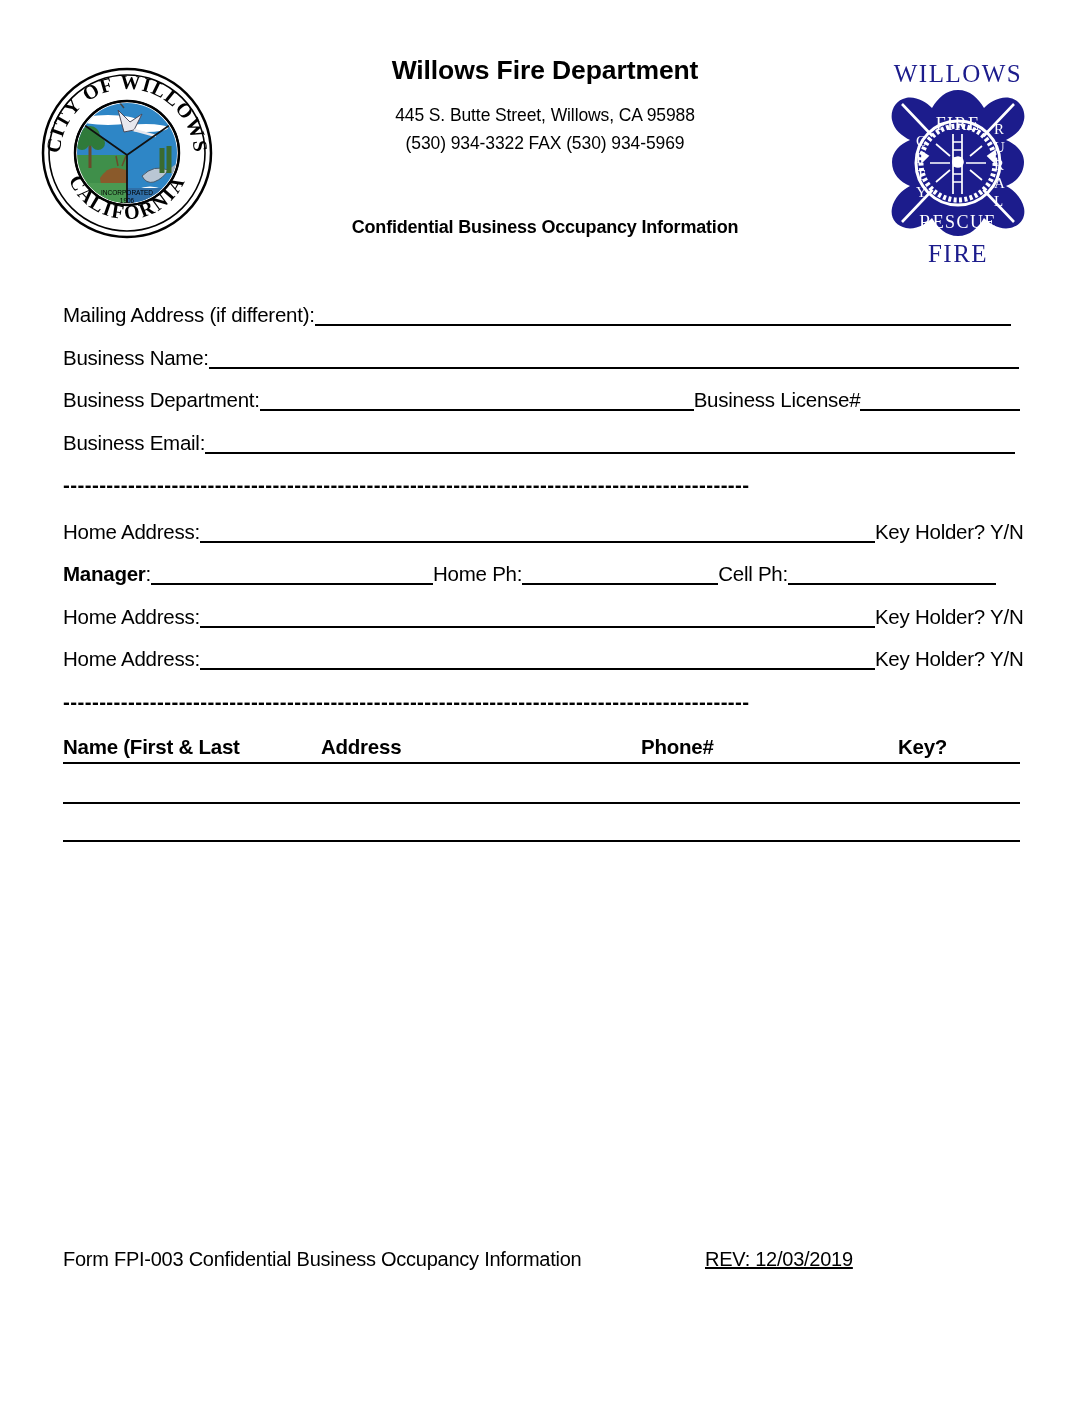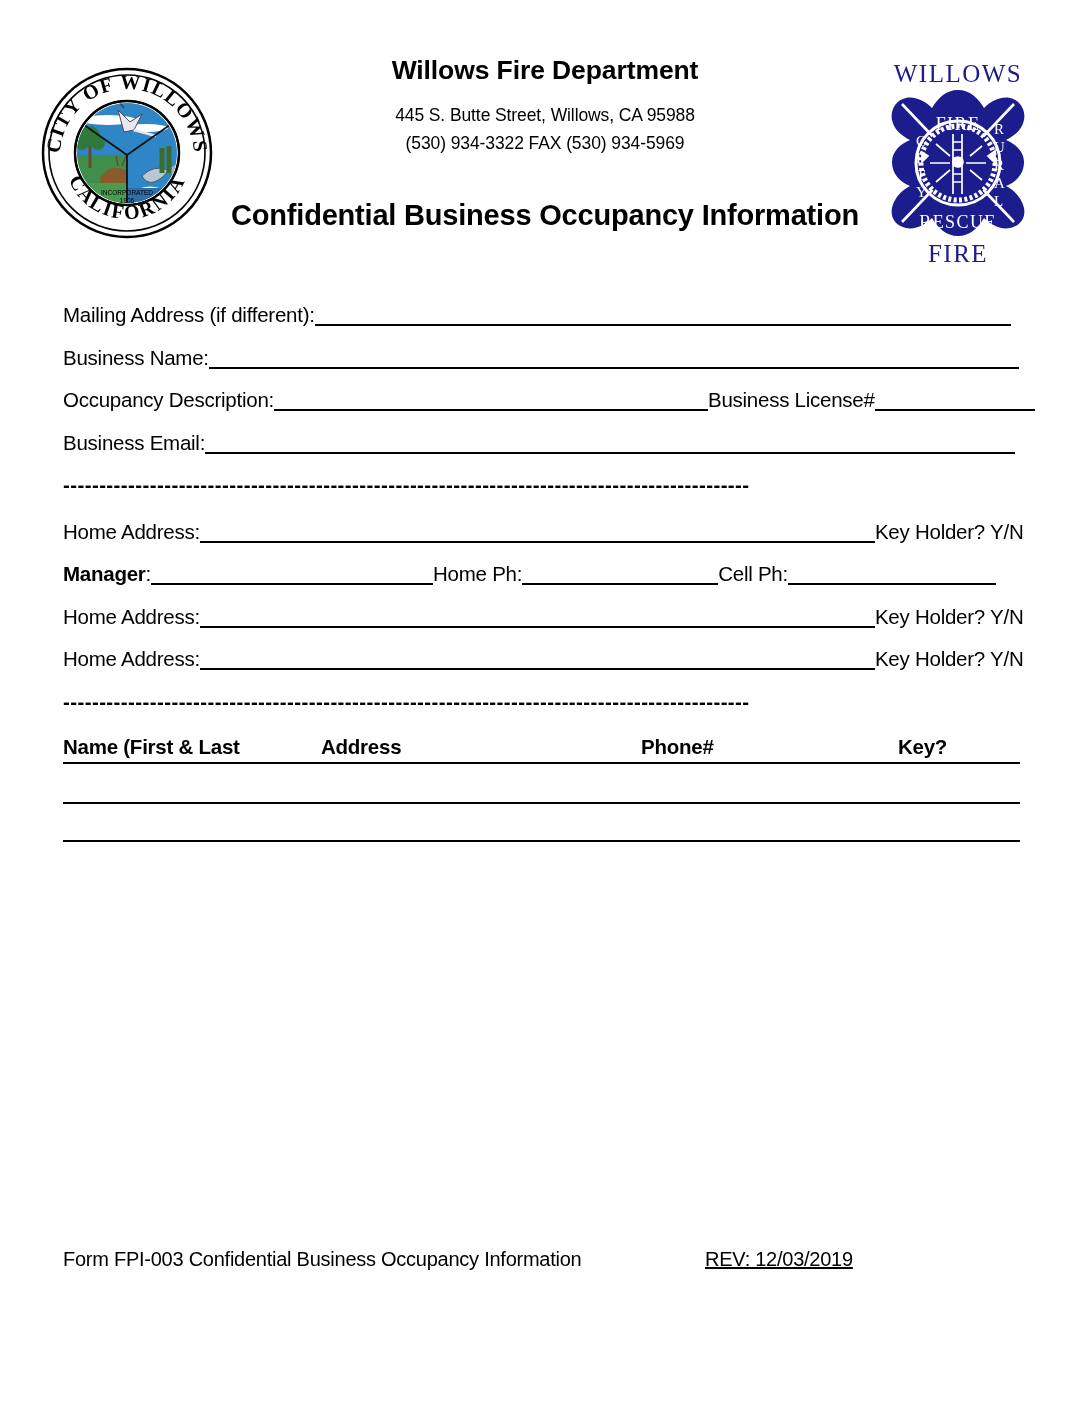--- a/index.html
+++ b/index.html
@@ -54,22 +54,22 @@
     line-height: 1.2;
   }
   .dept-addr {
     font-size: 17.5px;
     line-height: 1.62;
     margin-top: 14px;
     letter-spacing: -0.1px;
   }
   .form-title {
     font-weight: bold;
-    font-size: 29px;
-    margin-top: 42px;
+    font-size: 18px;
+    margin-top: 60px;
     letter-spacing: -0.2px;
     white-space: nowrap;
   }
 
   
   .sheet {
     position: absolute;
     left: 63px;
     top: 305px;
     width: 957px;
@@ -272,21 +272,21 @@
 
   <div class="frow">
     <span class="lbl">Mailing Address (if different):</span><span class="u" style="width:696px"></span>
   </div>
 
   <div class="frow">
     <span class="lbl">Business Name:</span><span class="u" style="width:810px"></span>
   </div>
 
   <div class="frow">
-    <span class="lbl">Occupancy Description:</span><span class="u" style="width:434px"></span><span class="lbl">Business License#</span><span class="u" style="width:160px"></span>
+    <span class="lbl">Business Department:</span><span class="u" style="width:434px"></span><span class="lbl">Business License#</span><span class="u" style="width:160px"></span>
   </div>
 
   <div class="frow">
     <span class="lbl">Business Email:</span><span class="u" style="width:810px"></span>
   </div>
 
   <div class="sep">-----------------------------------------------------------------------------------------------</div>
 
 
   <div class="frow">

